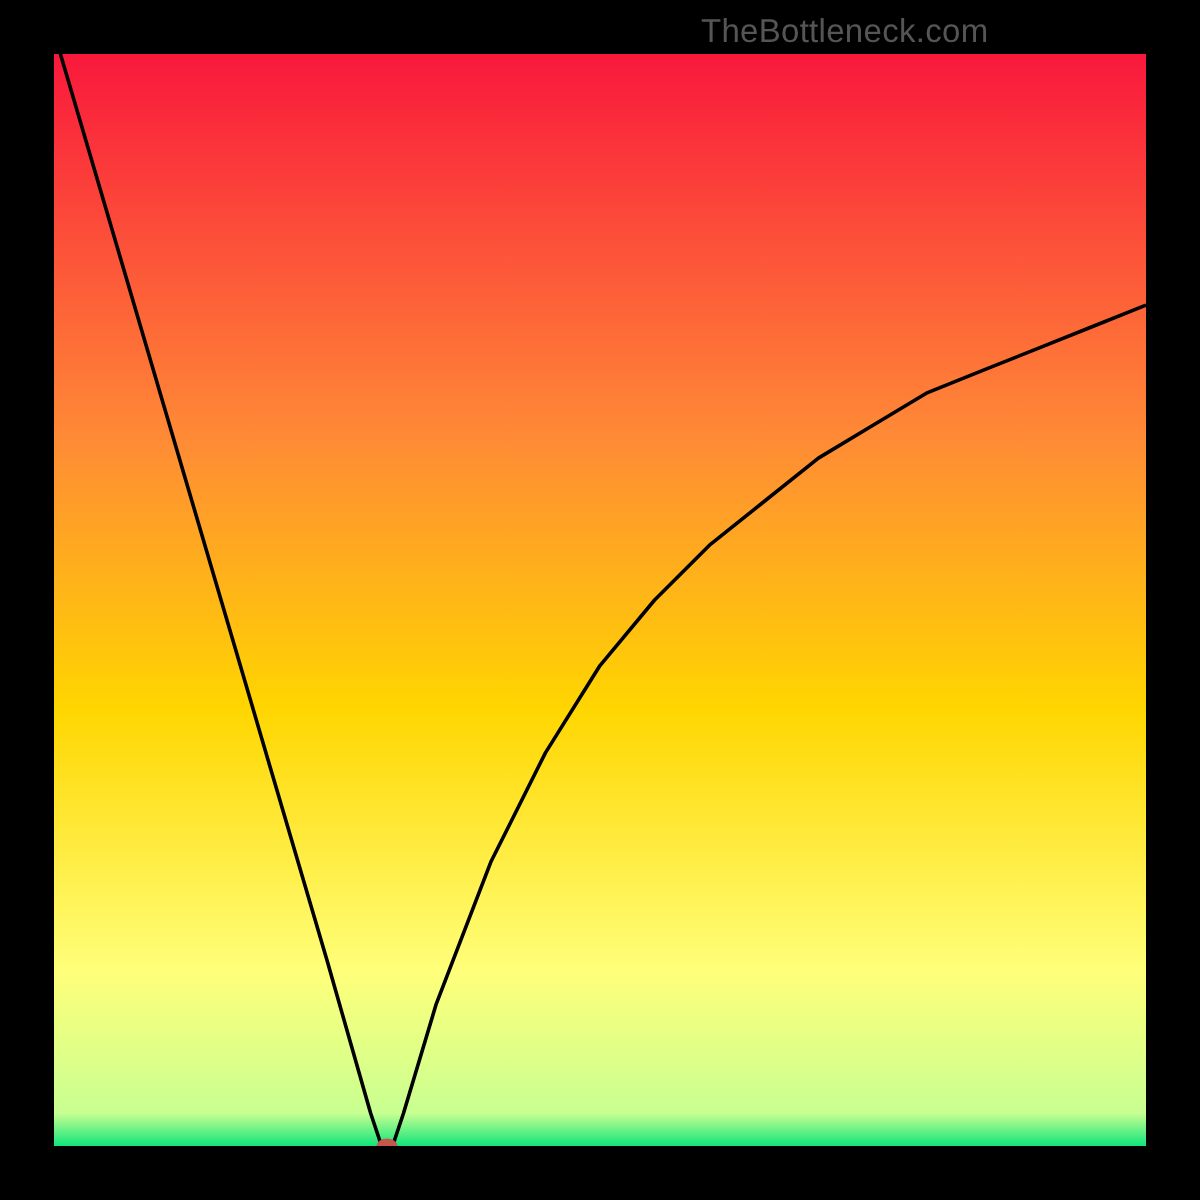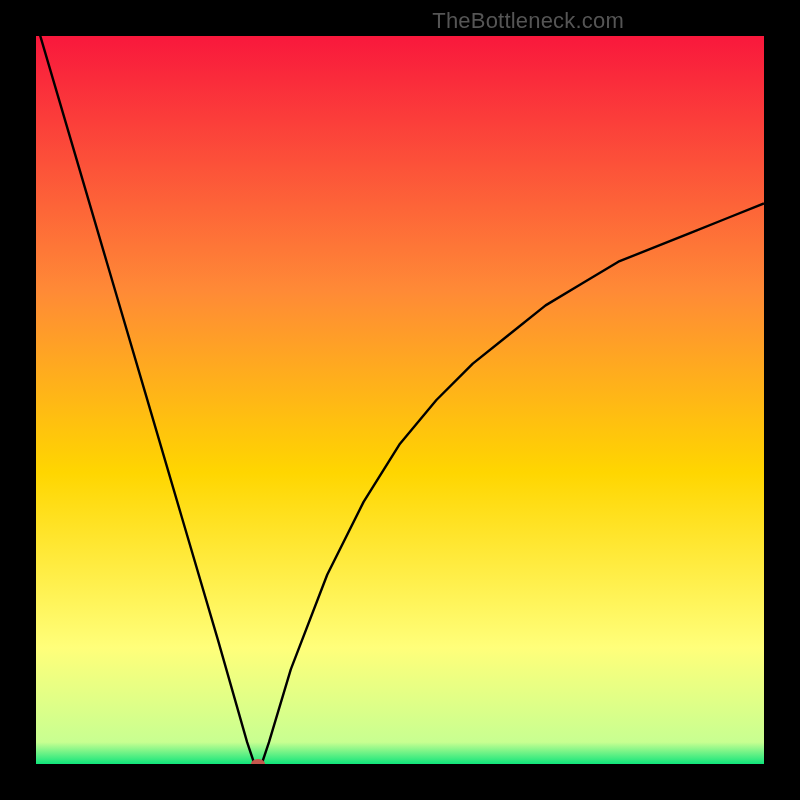--- a/index.html
+++ b/index.html
@@ -8,20 +8,21 @@
     width: 800px;
     height: 800px;
     overflow: hidden;
     background: #000000;
     font-family: Arial, Helvetica, sans-serif;
   }
   .chart-wrap {
     position: relative;
     width: 638px;
     height: 800px;
+    padding-left: 35px;
   }
   .plot-area {
     position: absolute;
     left: 36px;
     top: 36px;
     width: 728px;
     height: 728px;
   }
   .gradient-bg {
     position: absolute;

